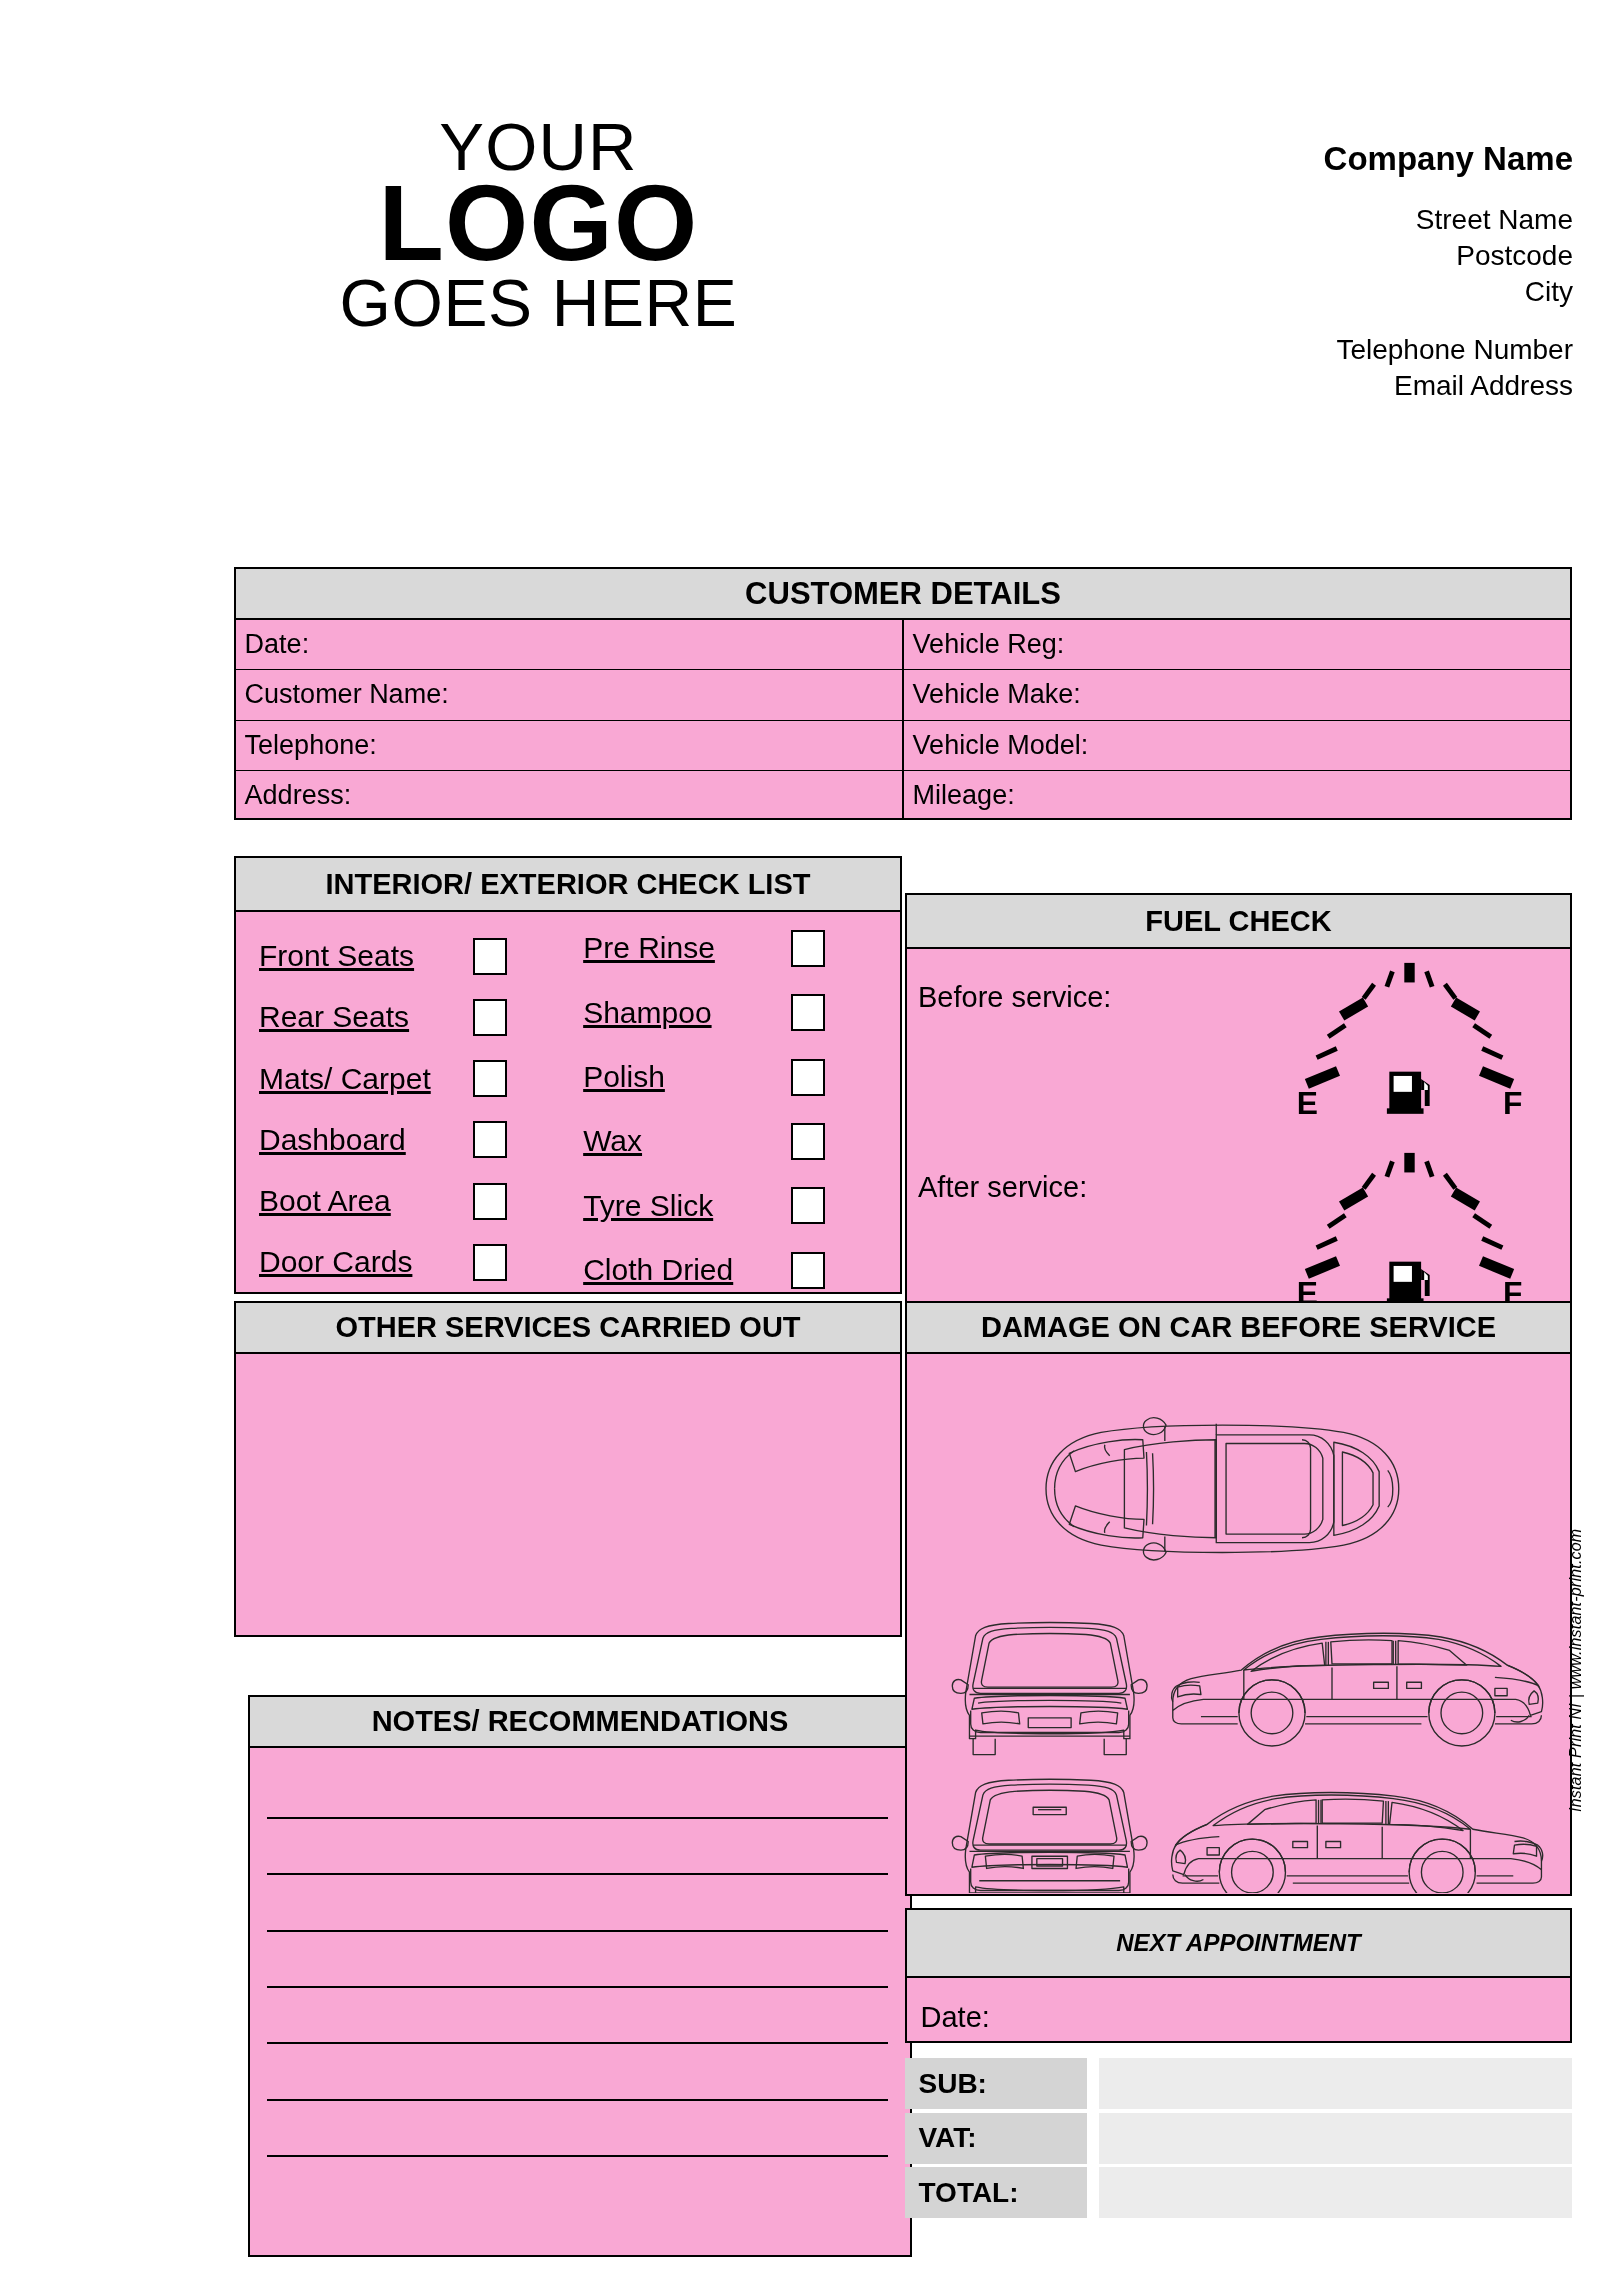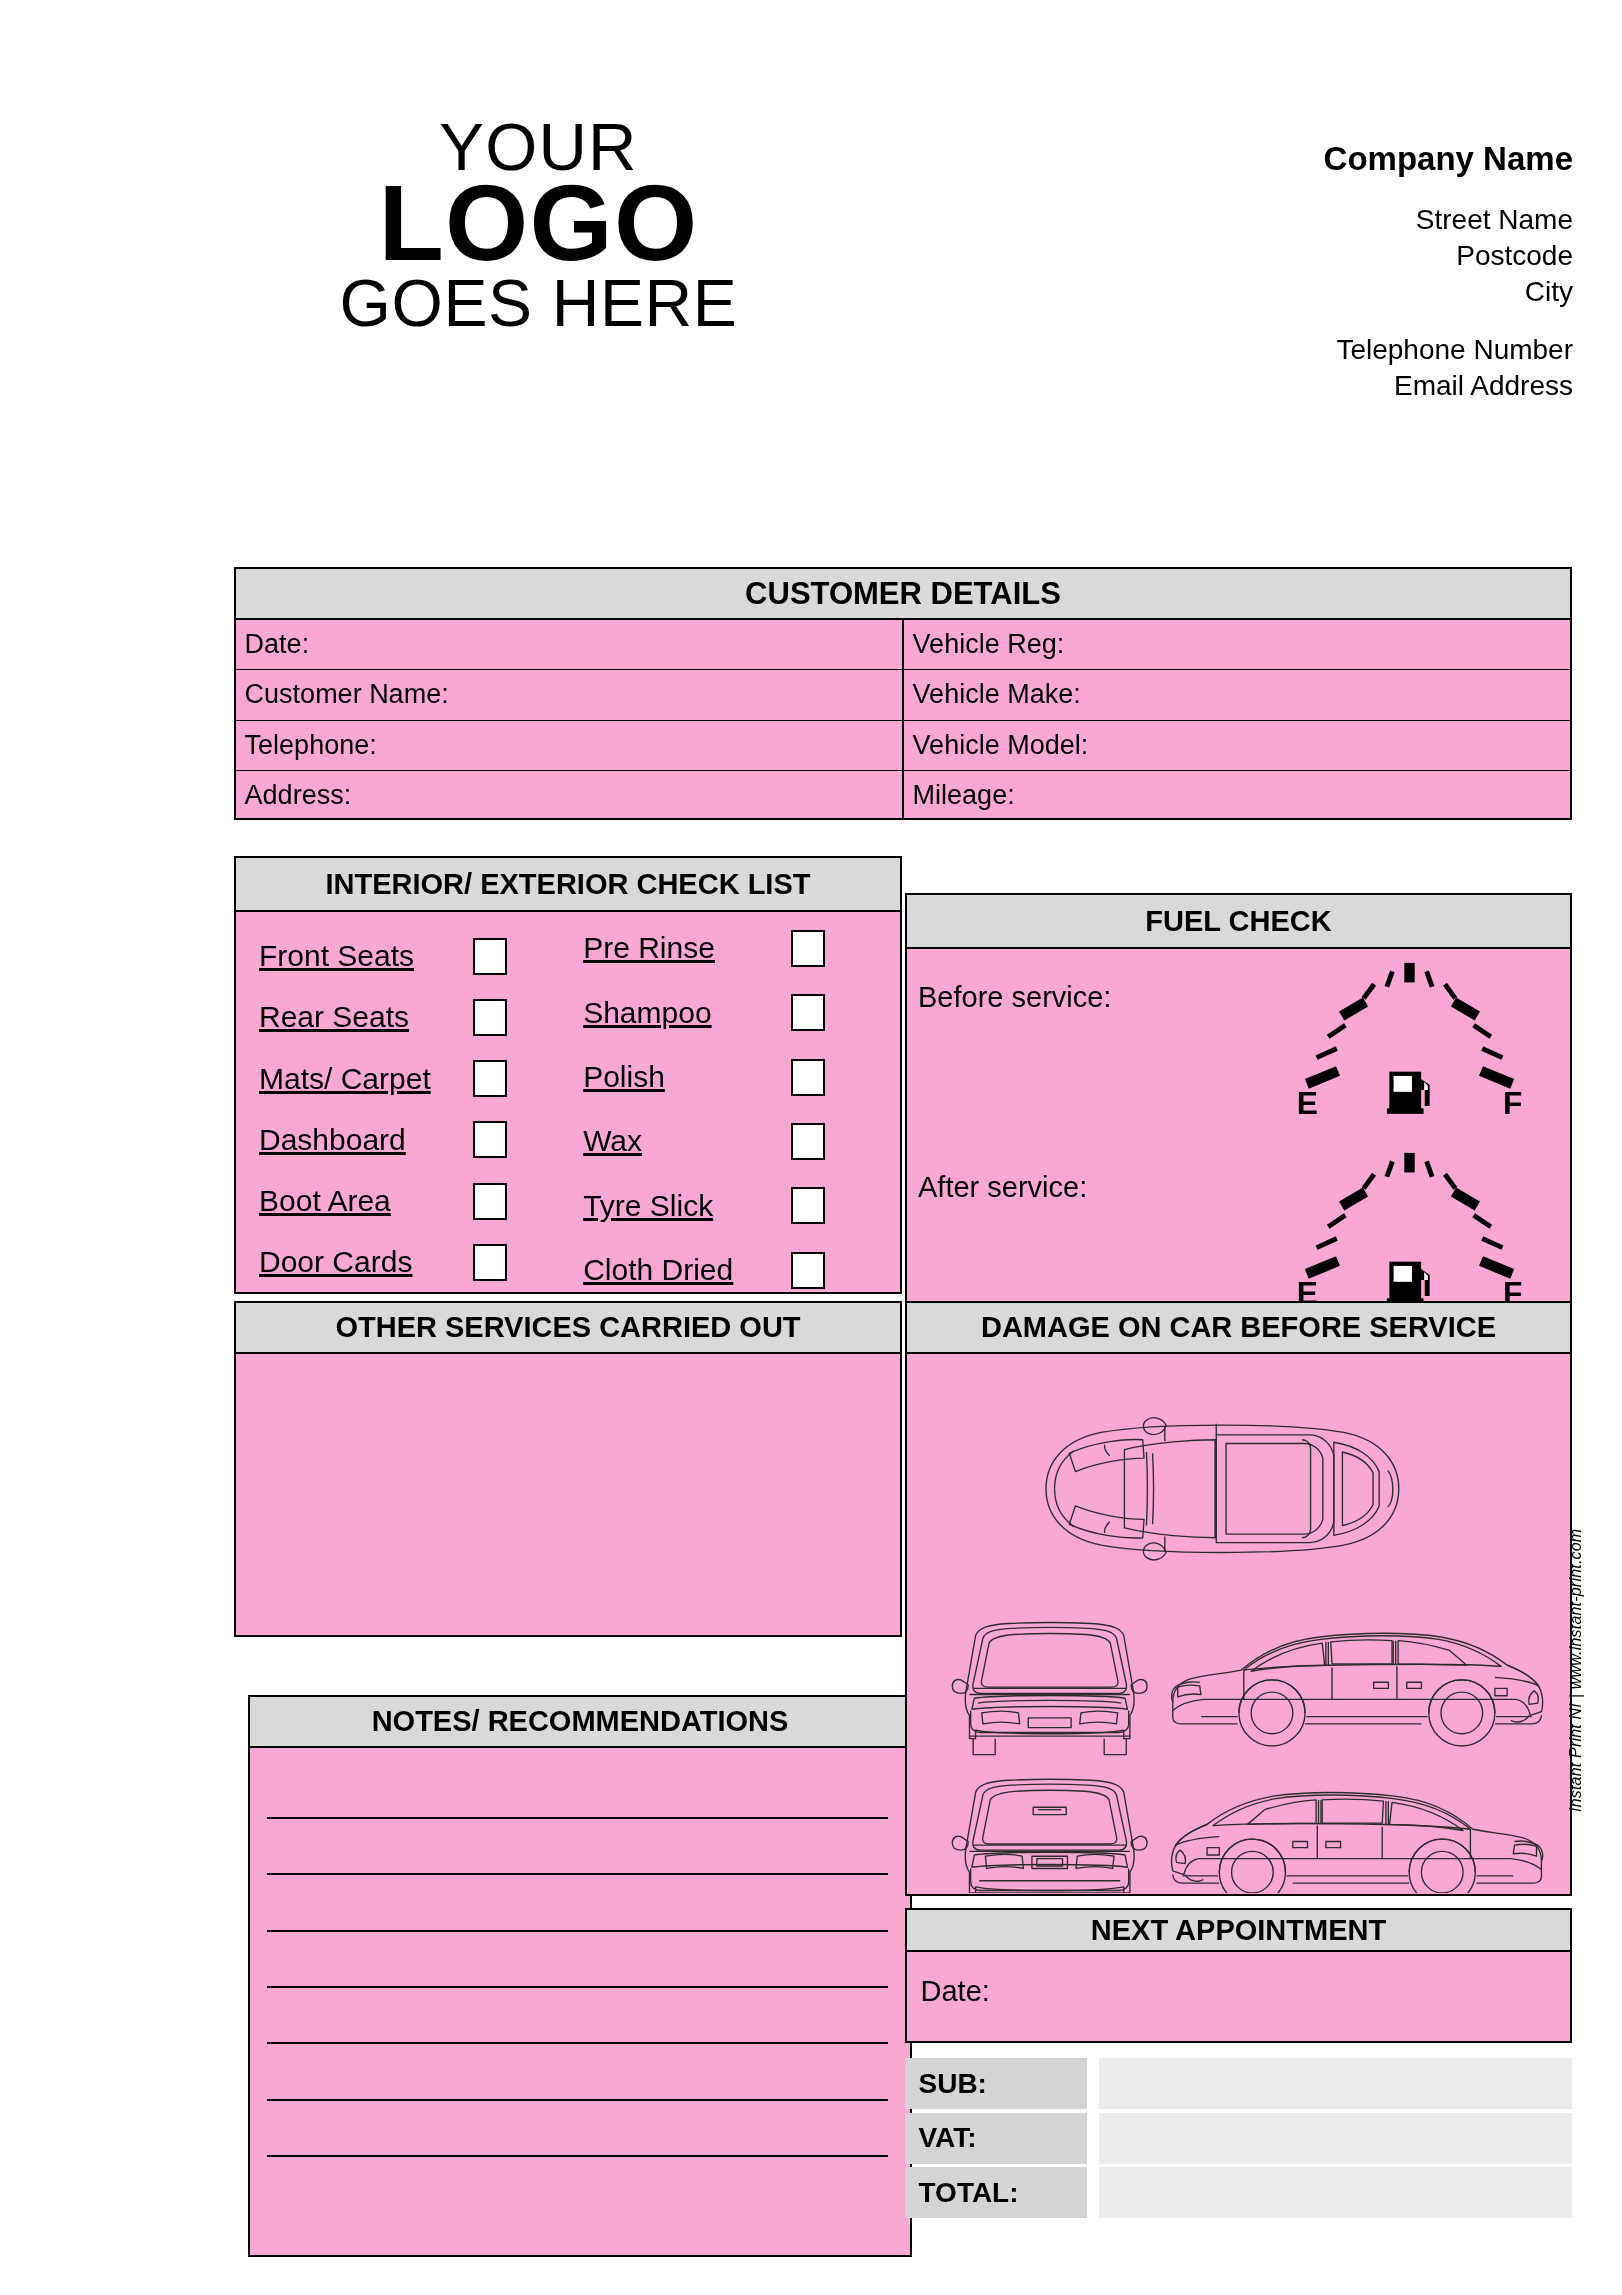--- a/index.html
+++ b/index.html
@@ -68,21 +68,21 @@
   .note-line{position:absolute;left:17px;width:621px;height:0;border-top:2.4px solid #000;}
 
   
   #damage{left:905px;top:1301px;width:667px;height:595px;}
   #damage .hdr{height:51px;font-size:29px;}
   .damage-body{position:relative;height:539px;}
   .damage-body svg{position:absolute;left:0;top:0;}
 
   
   #appt{left:905px;top:1908px;width:667px;height:135px;}
-  #appt .hdr{height:42px;font-size:29px;}
+  #appt .hdr{height:68px;font-size:24px;font-style:italic;}
   .appt-body{height:78px;display:flex;align-items:center;padding-left:13.5px;font-size:29px;box-sizing:border-box;}
 
   
   #totals{position:absolute;left:905px;top:2058px;width:667px;height:164px;}
   .tot-row{display:flex;height:51px;margin-bottom:3.7px;gap:12px;}
   .tot-row:last-child{margin-bottom:0;}
   .tot-key{width:182px;background:#d4d4d4;display:flex;align-items:center;padding-left:13.5px;
            font-size:28px;font-weight:700;box-sizing:border-box;}
   .tot-val{flex:1;background:#ececec;}
 

